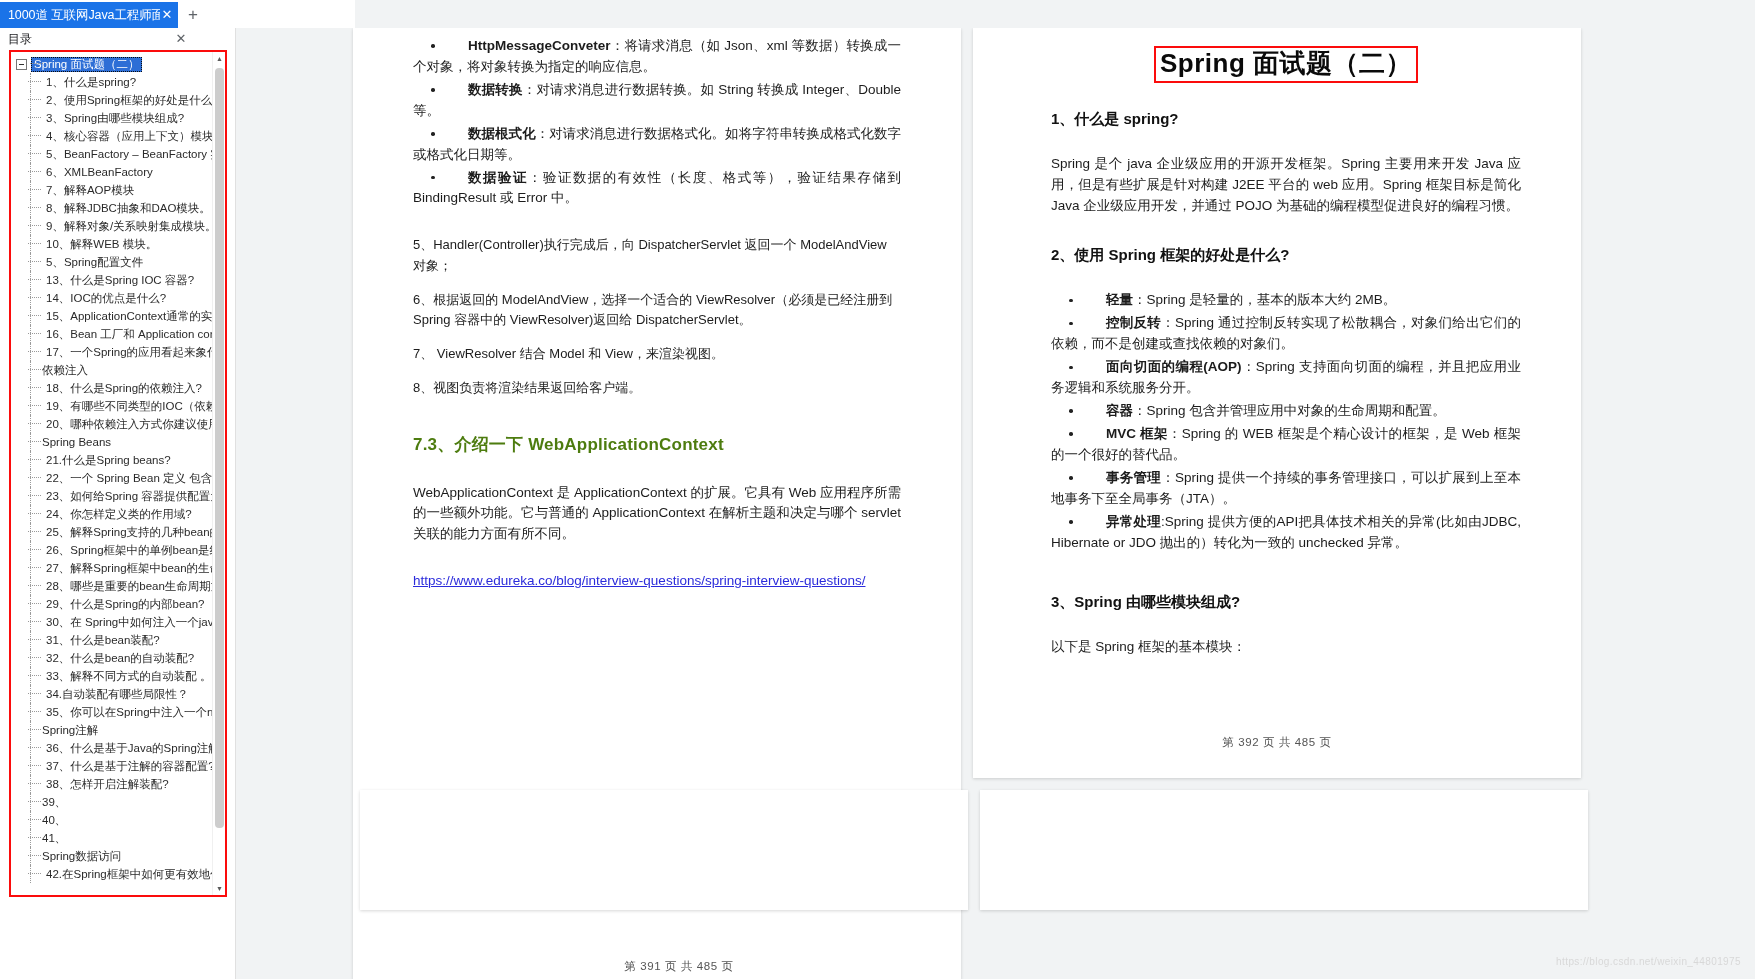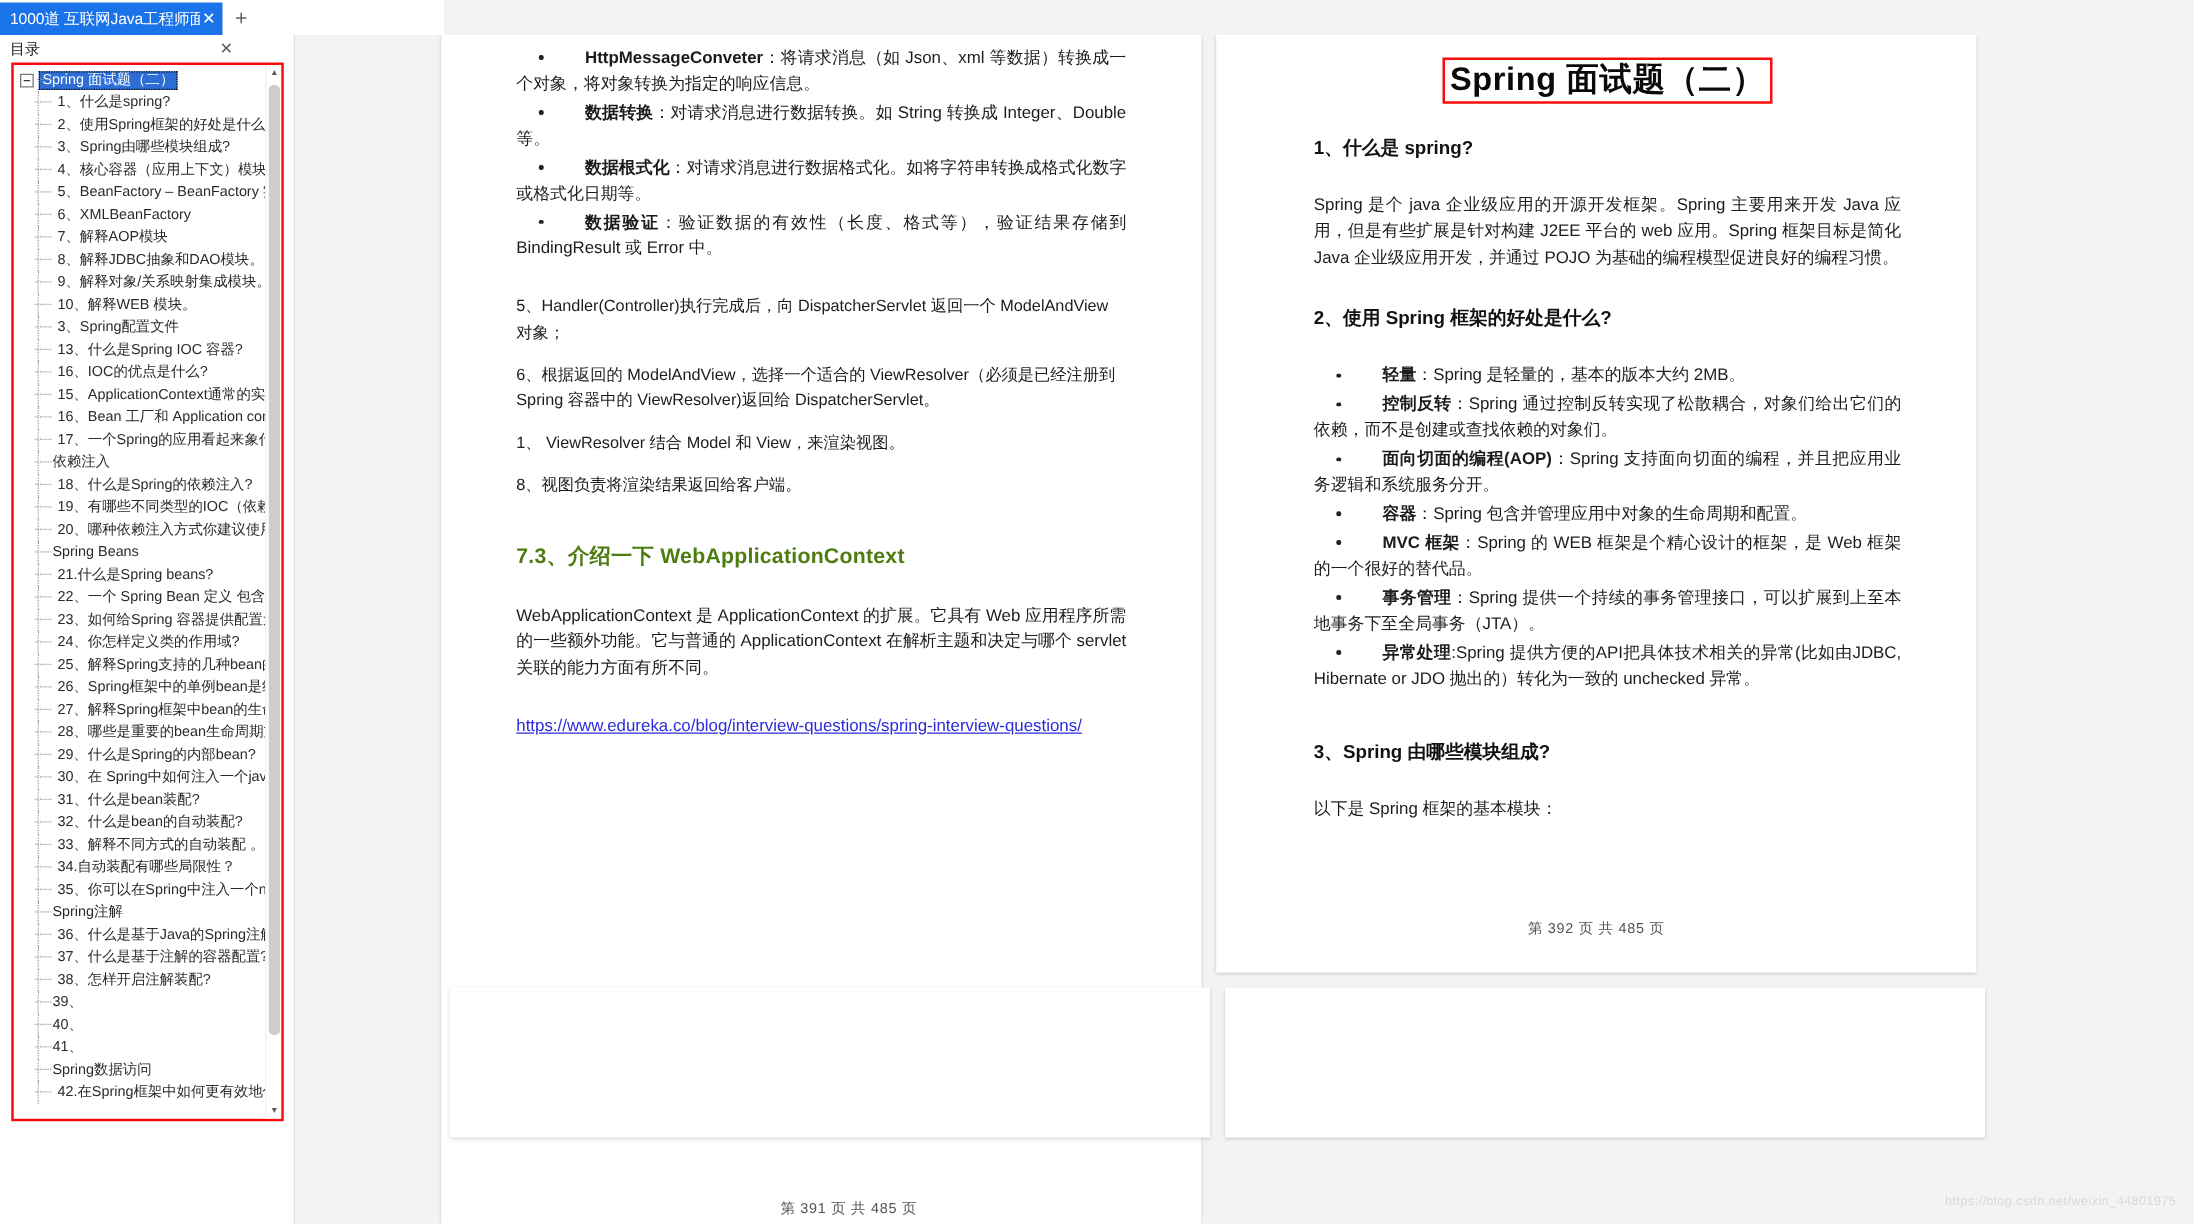--- a/index.html
+++ b/index.html
@@ -393,31 +393,31 @@
               <span class="tree-label">9、解释对象/关系映射集成模块。</span>
             </div>
             <div class="tree-row child">
               <span class="vline"></span>
               <span class="dots"></span>
               <span class="tree-label">10、解释WEB 模块。</span>
             </div>
             <div class="tree-row child">
               <span class="vline"></span>
               <span class="dots"></span>
-              <span class="tree-label">3、Spring配置文件</span>
+              <span class="tree-label">5、Spring配置文件</span>
             </div>
             <div class="tree-row child">
               <span class="vline"></span>
               <span class="dots"></span>
               <span class="tree-label">13、什么是Spring IOC 容器?</span>
             </div>
             <div class="tree-row child">
               <span class="vline"></span>
               <span class="dots"></span>
-              <span class="tree-label">16、IOC的优点是什么?</span>
+              <span class="tree-label">14、IOC的优点是什么?</span>
             </div>
             <div class="tree-row child">
               <span class="vline"></span>
               <span class="dots"></span>
               <span class="tree-label">15、ApplicationContext通常的实现是</span>
             </div>
             <div class="tree-row child">
               <span class="vline"></span>
               <span class="dots"></span>
               <span class="tree-label">16、Bean 工厂和 Application conte</span>
@@ -604,21 +604,21 @@
             <span class="bdot"></span>
             <span class="btext"><b class="blead">数据验证</b><span>：验证数据的有效性（长度、格式等），验证结果存储到 BindingResult 或 Error 中。</span></span>
           </div>
 
           <div class="spacer-m"></div>
 
           <div class="num-para">5、Handler(Controller)执行完成后，向 DispatcherServlet 返回一个 ModelAndView 对象；</div>
           <div class="spacer-s"></div>
           <div class="num-para">6、根据返回的 ModelAndView，选择一个适合的 ViewResolver（必须是已经注册到 Spring 容器中的 ViewResolver)返回给 DispatcherServlet。</div>
           <div class="spacer-s"></div>
-          <div class="num-para">1、 ViewResolver 结合 Model 和 View，来渲染视图。</div>
+          <div class="num-para">7、 ViewResolver 结合 Model 和 View，来渲染视图。</div>
           <div class="spacer-s"></div>
           <div class="num-para">8、视图负责将渲染结果返回给客户端。</div>
 
           <div class="spacer-l"></div>
 
           <div class="h-sec">7.3、介绍一下 WebApplicationContext</div>
 
           <div class="spacer-m"></div>
 
           <div class="para">WebApplicationContext 是 ApplicationContext 的扩展。它具有 Web 应用程序所需的一些额外功能。它与普通的 ApplicationContext 在解析主题和决定与哪个 servlet 关联的能力方面有所不同。</div>

